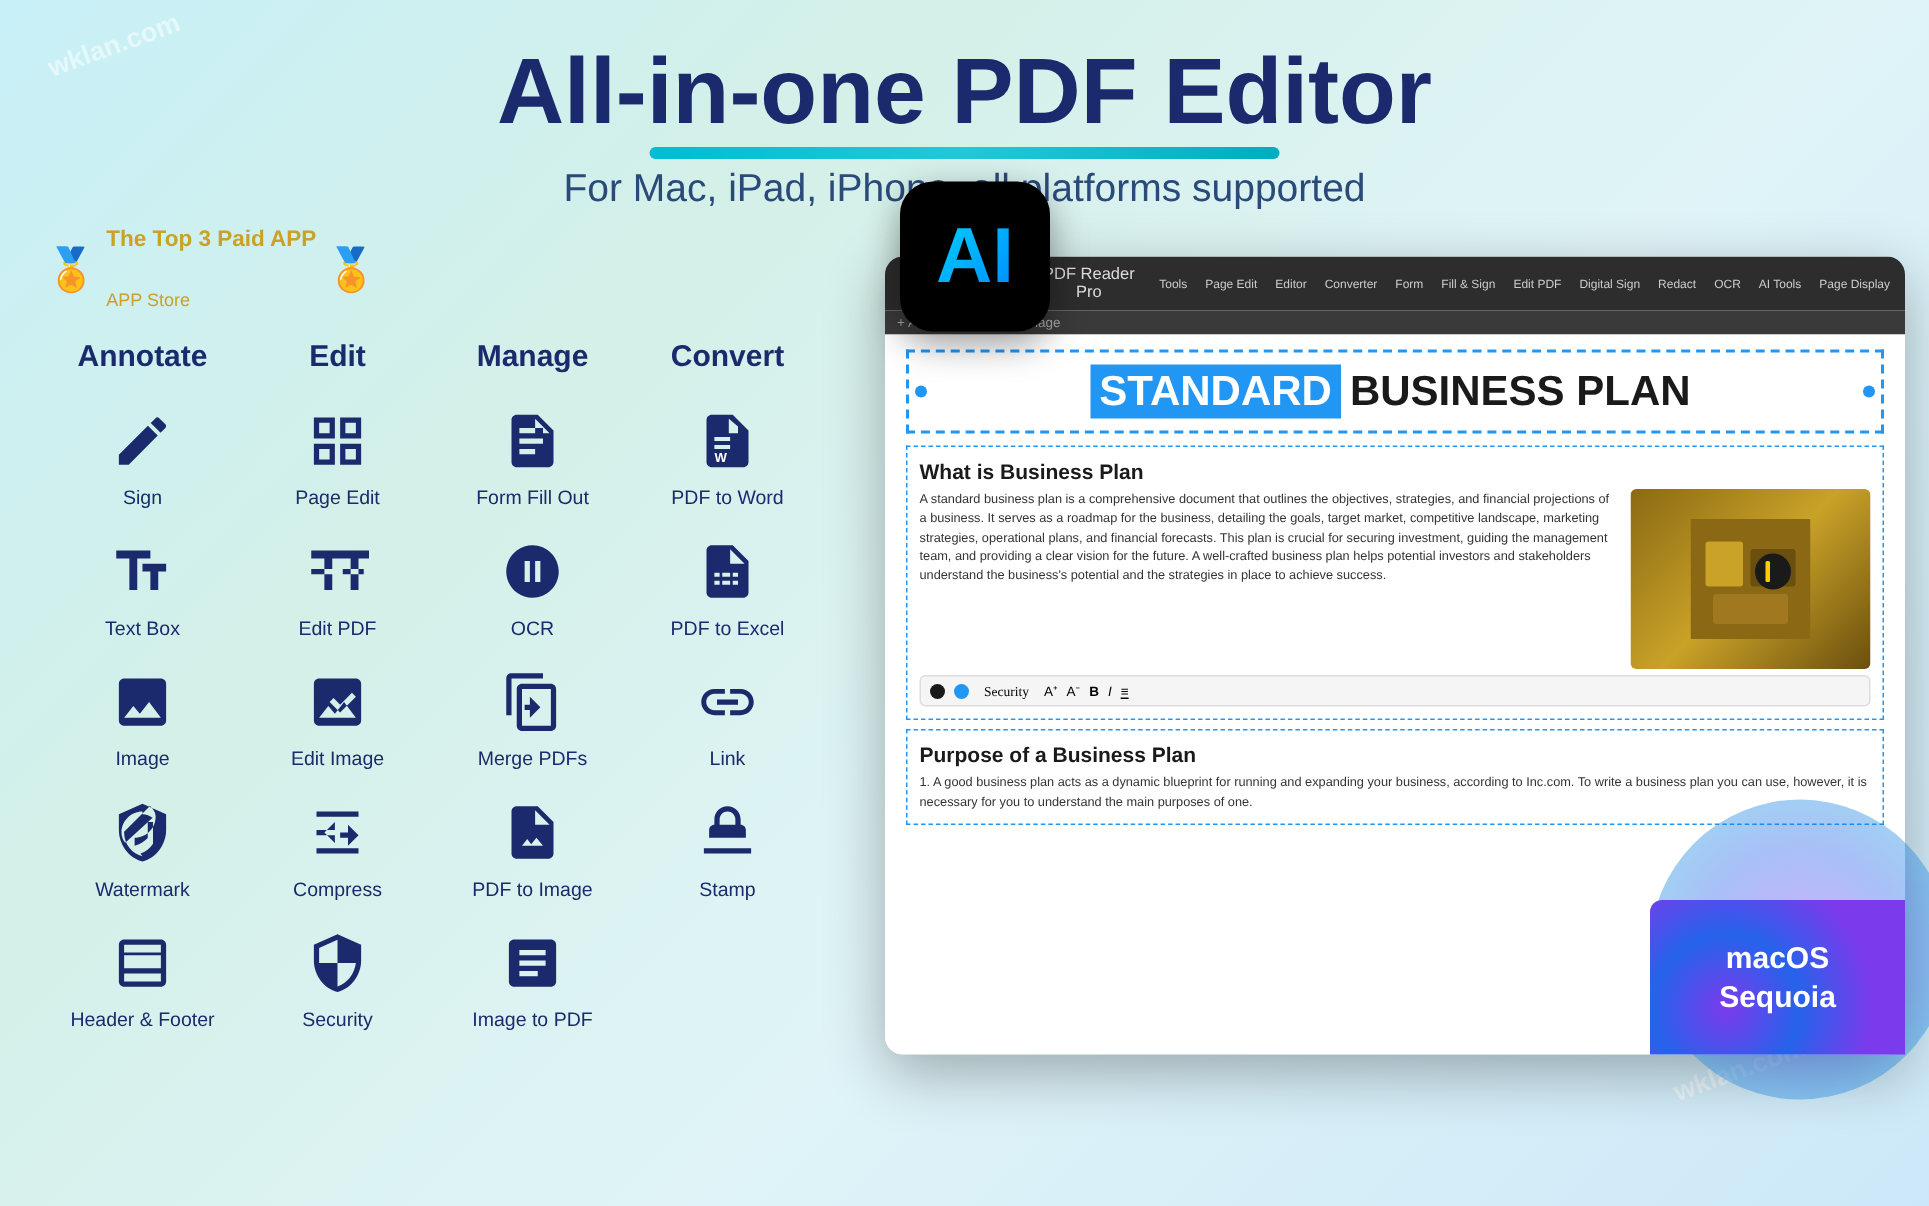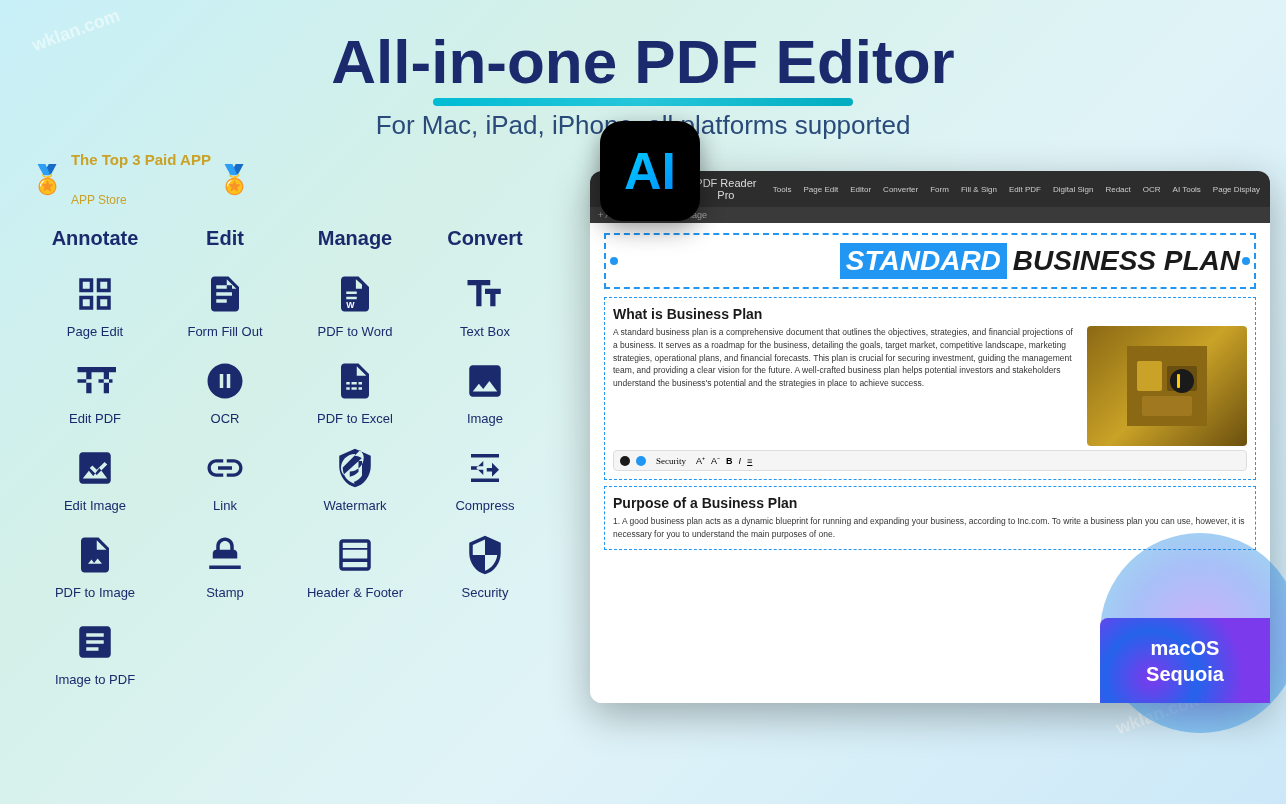--- a/index.html
+++ b/index.html
@@ -294,20 +294,28 @@
     <div class="features-grid">
 
       <div class="col-header">Annotate</div>
       <div class="col-header">Edit</div>
       <div class="col-header">Manage</div>
       <div class="col-header">Convert</div>
 
       <div class="feature-item">
         <div class="feature-icon">
           <svg viewBox="0 0 24 24">
+              <path d="M3 17.25V21h3.75L17.81 9.94l-3.75-3.75L3 17.25zM20.71 7.04c.39-.39.39-1.02 0-1.41l-2.34-2.34c-.39-.39-1.02-.39-1.41 0l-1.83 1.83 3.75 3.75 1.83-1.83z"></path>
+            </svg>
+        </div>
+        <span class="feature-label">Sign</span>
+      </div>
+      <div class="feature-item">
+        <div class="feature-icon">
+          <svg viewBox="0 0 24 24">
               <path d="M3 3h8v8H3zm2 2v4h4V5H5zm8-2h8v8h-8zm2 2v4h4V5h-4zM3 13h8v8H3zm2 2v4h4v-4H5zm8-2h8v8h-8zm2 2v4h4v-4h-4z"></path>
             </svg>
         </div>
         <span class="feature-label">Page Edit</span>
       </div>
       <div class="feature-item">
         <div class="feature-icon">
           <svg viewBox="0 0 24 24">
               <path d="M14 2H6c-1.1 0-2 .9-2 2v16c0 1.1.9 2 2 2h12c1.1 0 2-.9 2-2V8l-6-6zm-1 15H7v-2h6v2zm3-4H7v-2h9v2zm0-4H7V7h9v2zM13 9V3.5L18.5 9H13z"></path>
             </svg>
@@ -365,20 +373,28 @@
         </div>
         <span class="feature-label">Image</span>
       </div>
       <div class="feature-item">
         <div class="feature-icon">
           <svg viewBox="0 0 24 24">
               <path d="M21 19V5c0-1.1-.9-2-2-2H5c-1.1 0-2 .9-2 2v14c0 1.1.9 2 2 2h14c1.1 0 2-.9 2-2zM8.5 13.5l2.5 3.01L14.5 12l4.5 6H5l3.5-4.5zM17.5 8.5l1.5 1.5-6 6-4-4 1.5-1.5L13 13z"></path>
             </svg>
         </div>
         <span class="feature-label">Edit Image</span>
+      </div>
+      <div class="feature-item">
+        <div class="feature-icon">
+          <svg viewBox="0 0 24 24">
+              <path d="M16 1H4c-1.1 0-2 .9-2 2v14h2V3h12V1zm3 4H8c-1.1 0-2 .9-2 2v14c0 1.1.9 2 2 2h11c1.1 0 2-.9 2-2V7c0-1.1-.9-2-2-2zm0 16H8V7h11v14zm-4-7l-4-4v3H9v2h2v3z"></path>
+            </svg>
+        </div>
+        <span class="feature-label">Merge PDFs</span>
       </div>
 
       <div class="feature-item">
         <div class="feature-icon">
           <svg viewBox="0 0 24 24">
               <path d="M3.9 12c0-1.71 1.39-3.1 3.1-3.1h4V7H7c-2.76 0-5 2.24-5 5s2.24 5 5 5h4v-1.9H7c-1.71 0-3.1-1.39-3.1-3.1zM8 13h8v-2H8v2zm9-6h-4v1.9h4c1.71 0 3.1 1.39 3.1 3.1s-1.39 3.1-3.1 3.1h-4V17h4c2.76 0 5-2.24 5-5s-2.24-5-5-5z"></path>
             </svg>
         </div>
         <span class="feature-label">Link</span>
       </div>
@@ -471,21 +487,21 @@
         </div>
       </div>
 
       <div class="pdf-second-bar">
         <span style="font-size:9px;color:#aaa">+ Add Text</span>
         <span style="font-size:9px;color:#aaa">🖼 Add Image</span>
       </div>
 
       <div class="pdf-content">
 
-        <div style="border: 2px dashed #2196F3; padding: 8px; text-align: right; margin-bottom: 8px; position: relative; font-style: italic;">
+        <div style="border: 2px dashed #2196F3; padding: 8px; text-align: center; margin-bottom: 8px; position: relative;">
           <div style="display:inline-flex; align-items:center; gap:0;">
             <span style="background:#2196F3;color:white;font-size:28px;font-weight:900;padding:2px 6px;">STANDARD</span>
             <span style="color:#1a1a1a;font-size:28px;font-weight:900;padding:2px 6px;"> BUSINESS PLAN</span>
           </div>
           <div style="position:absolute;left:4px;top:50%;width:8px;height:8px;background:#2196F3;border-radius:50%;transform:translateY(-50%)"></div>
           <div style="position:absolute;right:4px;top:50%;width:8px;height:8px;background:#2196F3;border-radius:50%;transform:translateY(-50%)"></div>
         </div>
 
         <div class="pdf-section">
           <div class="pdf-section-title">What is Business Plan</div>
@@ -517,21 +533,21 @@
           </div>
         </div>
 
         <div class="pdf-section2">
           <div class="pdf-section-title">Purpose of a Business Plan</div>
           <div class="purpose-text">1. A good business plan acts as a dynamic blueprint for running and expanding your business, according to Inc.com. To write a business plan you can use, however, it is necessary for you to understand the main purposes of one.</div>
         </div>
       </div>
     </div>
 
-    <div style="position:absolute;bottom:0;right:0;width:170px;height:85px;background:radial-gradient(circle at 30% 70%, #7c3aed, #2563eb, #7c3aed 70%);border-radius:8px 0 0 0;display:flex;align-items:center;justify-content:center;z-index:5;">
+    <div style="position:absolute;bottom:0;right:0;width:170px;height:103px;background:radial-gradient(circle at 30% 70%, #7c3aed, #2563eb, #7c3aed 70%);border-radius:8px 0 0 0;display:flex;align-items:center;justify-content:center;z-index:5;">
       <div style="color:white;font-size:20px;font-weight:700;text-align:center;line-height:1.3;">
         <div>macOS</div>
         <div>Sequoia</div>
       </div>
     </div>
 
     <div style="position:absolute;bottom:-30px;right:-30px;width:200px;height:200px;background:radial-gradient(circle, #7c3aed66, #2563eb66, #06b6d466);border-radius:50%;z-index:1;pointer-events:none;"></div>
   </div>
 </div>
 

